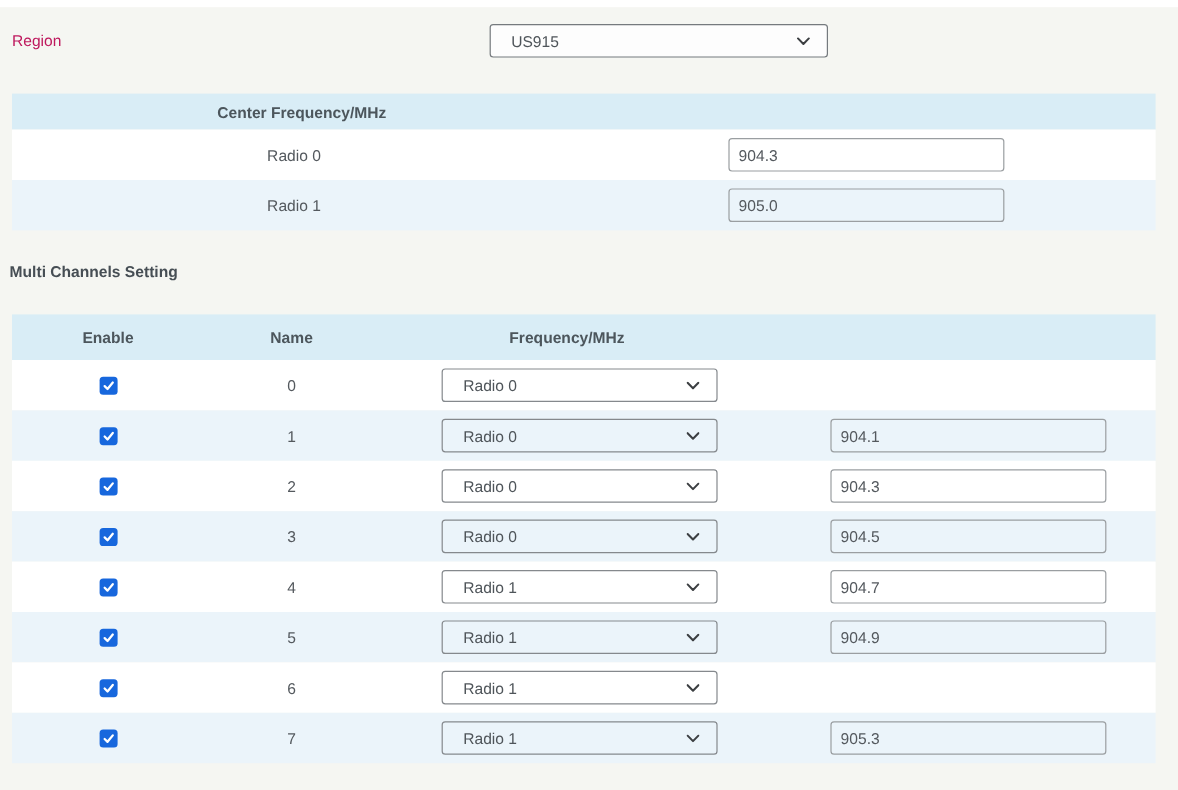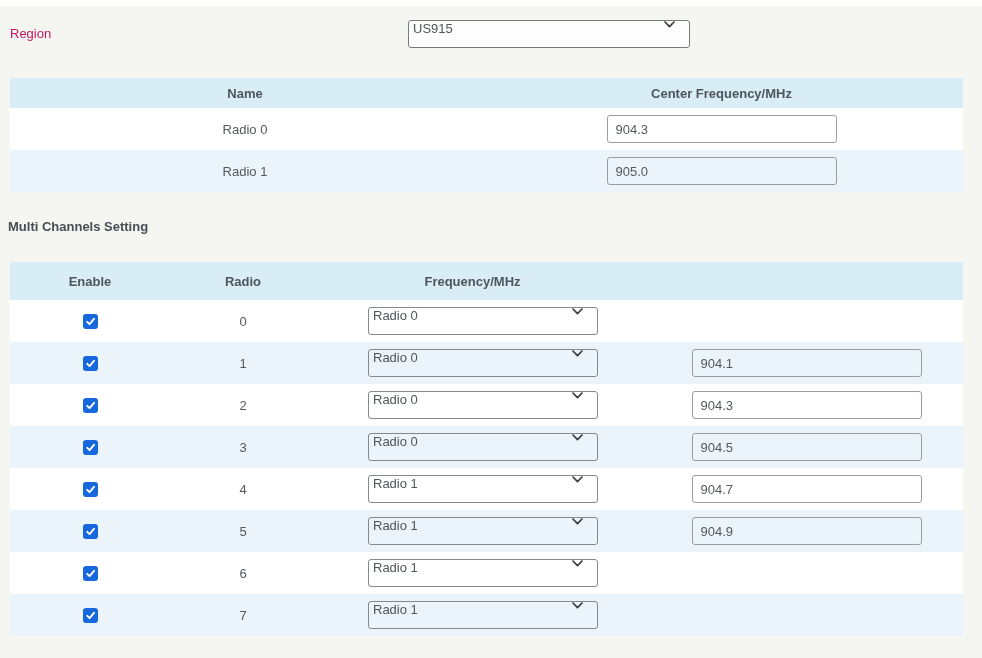--- a/index.html
+++ b/index.html
@@ -11,22 +11,22 @@
     background:#f5f6f2;
     overflow:hidden;
   }
   .page { position:relative; width:982px; height:658px; }
   .top-strip { height:6px; background:#ffffff; }
 
   
   .region-row { position:relative; height:28px; margin:14px 10px 0 10px; }
   .region-label { line-height:28px; color:#be185d; }
   .select {
-    display:flex; justify-content:space-between;
-    height:28px; padding:0 14px 0 4px;
+    display:flex; align-items:center; justify-content:space-between;
+    height:28px; padding:0 14px 0 17px;
     border:1px solid #757a7e; border-radius:3px;
     background:transparent; color:#4f555a; cursor:pointer;
   }
   .region-select { position:absolute; left:398px; top:0; width:282px; background:#fdfdfd; }
   .chev { flex:0 0 auto; margin-left:8px; }
 
   
   .tbl { margin-left:10px; width:953px; }
   .tbl-header {
     display:flex; align-items:center;
@@ -84,39 +84,38 @@
     <div class="select region-select">
       <span>US915</span>
       <svg class="chev" width="11" height="7" viewBox="0 0 11 7">
           <path d="M1 1 L5.5 5.6 L10 1" fill="none" stroke="#3c3f42" stroke-width="1.7" stroke-linecap="round" stroke-linejoin="round"></path>
         </svg>
     </div>
   </div>
 
   <div class="tbl t1">
     <div class="tbl-header">
-      <div class="t1-col-name">Name</div>
       <div class="t1-col-freq">Center Frequency/MHz</div>
     </div>
     <div class="tbl-row">
       <div class="t1-col-name">Radio 0</div>
       <div class="t1-col-freq"><input class="freq-input" value="904.3" style=""></div>
     </div>
     <div class="tbl-row alt">
       <div class="t1-col-name">Radio 1</div>
       <div class="t1-col-freq"><input class="freq-input" value="905.0" style=""></div>
     </div>
   </div>
 
   <div class="section-title">Multi Channels Setting</div>
 
   <div class="tbl t2">
     <div class="tbl-header">
       <div class="t2-col-enable">Enable</div>
-      <div class="t2-col-index">Radio</div>
+      <div class="t2-col-index">Name</div>
       <div class="t2-col-freq">Frequency/MHz</div>
     </div>
 
     <div class="tbl-row">
   <div class="t2-col-enable">
     <span class="checkbox" style="visibility: visible;">
       <svg width="11" height="11" viewBox="0 0 11 11">
               <path d="M2.2 5.8 L4.6 8.2 L9 2.8" fill="none" stroke="#ffffff" stroke-width="1.9" stroke-linecap="round" stroke-linejoin="round"></path>
             </svg>
     </span>
@@ -264,15 +263,18 @@
   </div>
   <div class="t2-col-index">7</div>
   <div class="t2-col-radio">
     <div class="select row-select">
       <span>Radio 1</span>
       <svg class="chev" width="11" height="7" viewBox="0 0 11 7">
               <path d="M1 1 L5.5 5.6 L10 1" fill="none" stroke="#3c3f42" stroke-width="1.7" stroke-linecap="round" stroke-linejoin="round"></path>
             </svg>
     </div>
   </div>
+  <div class="t2-col-freq">
+    <input class="freq-input" value="905.3" style="">
+  </div>
 </div>
   </div>
 </div>
 
 </body></html>

